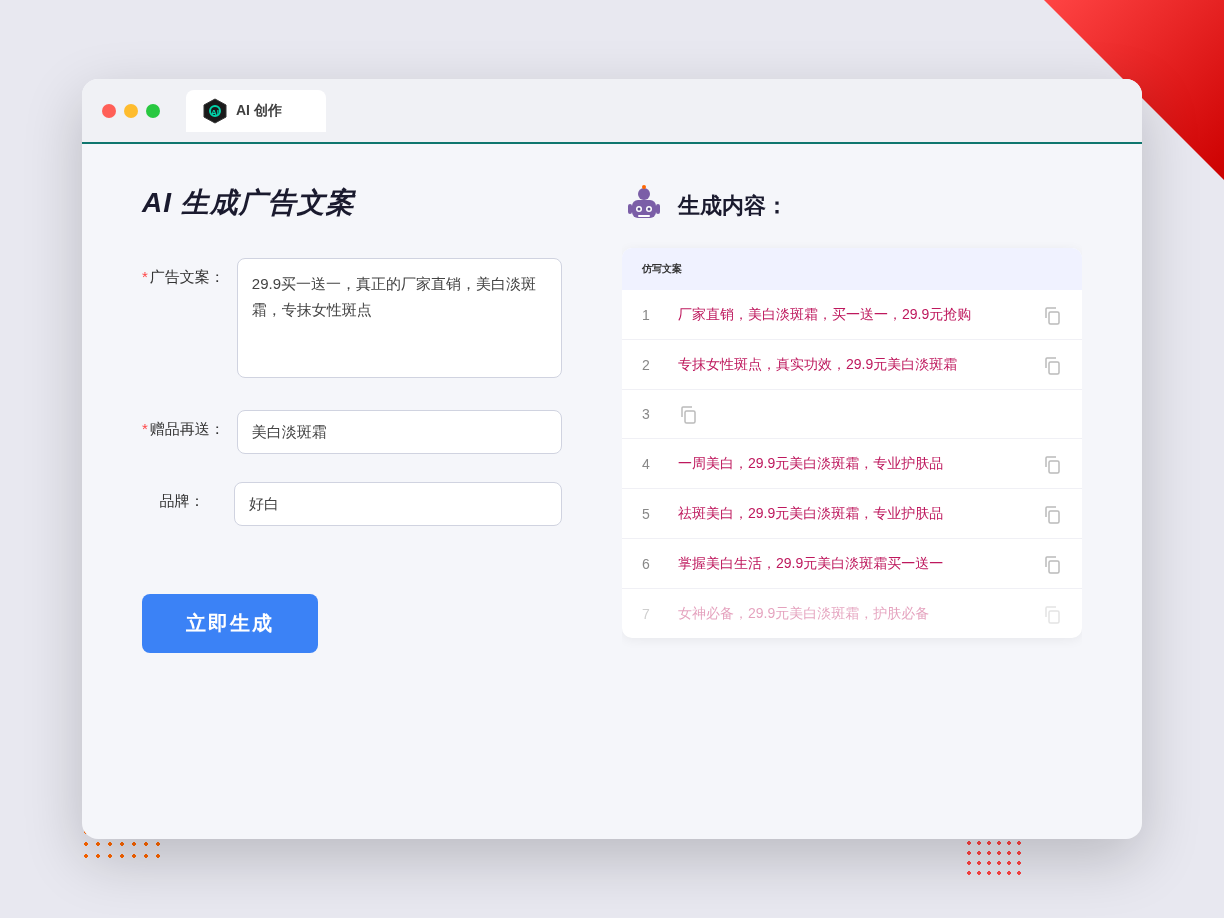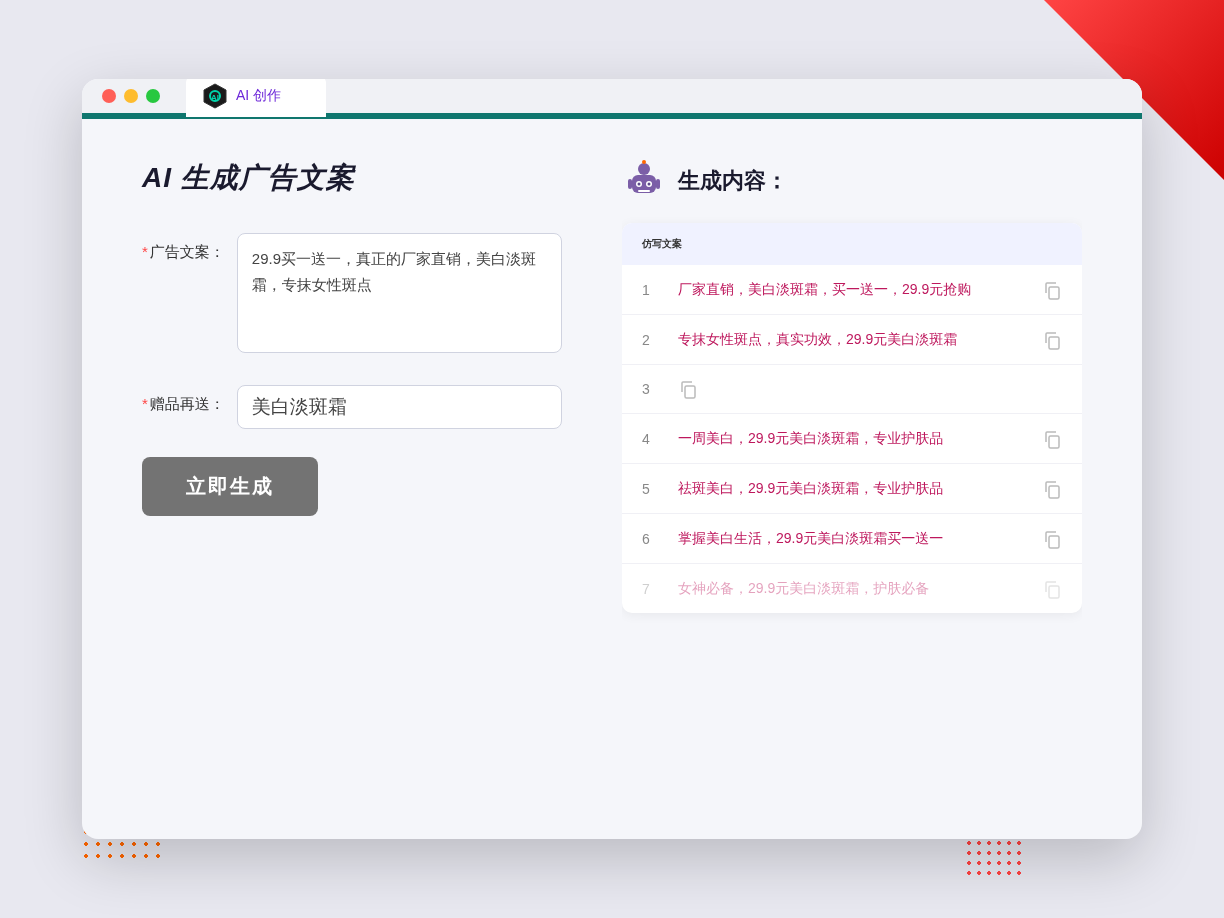--- a/index.html
+++ b/index.html
@@ -57,23 +57,23 @@
       background: #f5f6fa;
       border-radius: 16px;
       box-shadow: 0 20px 60px rgba(0,0,0,0.2);
       overflow: hidden;
       position: relative;
       z-index: 1;
     }
 
     
     .browser-chrome {
-      height: 40px;
+      height: 65px;
       background: #f0f1f5;
-      border-bottom: 6px solid #0f766e;
+      border-bottom: 2px solid #0f766e;
       display: flex;
       align-items: center;
       padding: 0 20px;
       gap: 16px;
     }
 
     .window-controls {
       display: flex;
       gap: 8px;
       align-items: center;
@@ -97,22 +97,22 @@
       gap: 8px;
       background: #ffffff;
       border-radius: 8px 8px 0 0;
       padding: 8px 16px;
       margin-left: 10px;
       min-width: 140px;
     }
 
     .tab-label {
       font-size: 14px;
-      color: #6d28d9;
-      font-weight: 400;
+      color: #404040;
+      font-weight: 700;
     }
 
     
     .content-area {
       display: flex;
       padding: 40px 60px;
       gap: 60px;
       height: calc(100% - 52px);
     }
 
@@ -170,29 +170,30 @@
       font-family: inherit;
       line-height: 1.7;
     }
 
     .form-input {
       width: 100%;
       height: 44px;
       border: 1.5px solid #d0d3e0;
       border-radius: 8px;
       padding: 0 14px;
-      font-size: 19px;
+      font-size: 15px;
       color: #444;
       background: #fff;
       outline: none;
       font-family: Liberation Sans, sans-serif;
     }
 
     .generate-btn {
-      background: #737373;
+      margin-top: 40px;
+      background: #3b82f6;
       color: #fff;
       border: none;
       border-radius: 8px;
       padding: 16px 44px;
       font-size: 20px;
       font-weight: 600;
       cursor: pointer;
       letter-spacing: 2px;
       font-family: inherit;
     }
@@ -322,20 +323,26 @@
 
       
       <div class="form-group">
         <label class="form-label form-label-required">赠品再送：</label>
         <div class="form-input-wrapper">
           <input type="text" class="form-input" value="美白淡斑霜" style="">
         </div>
       </div>
 
       
+      <div class="form-group">
+        <label class="form-label">品牌：</label>
+        <div class="form-input-wrapper">
+          <input type="text" class="form-input" value="好白" style="">
+        </div>
+      </div>
 
       <button class="generate-btn">立即生成</button>
     </div>
 
     <div class="right-panel">
       <div class="result-header">
 
         <svg class="robot-icon" viewBox="0 0 44 44" fill="none">
           <circle cx="22" cy="10" r="6" fill="#7b5ea7"></circle>
           <rect x="10" y="16" width="24" height="18" rx="6" fill="#7b5ea7"></rect>

